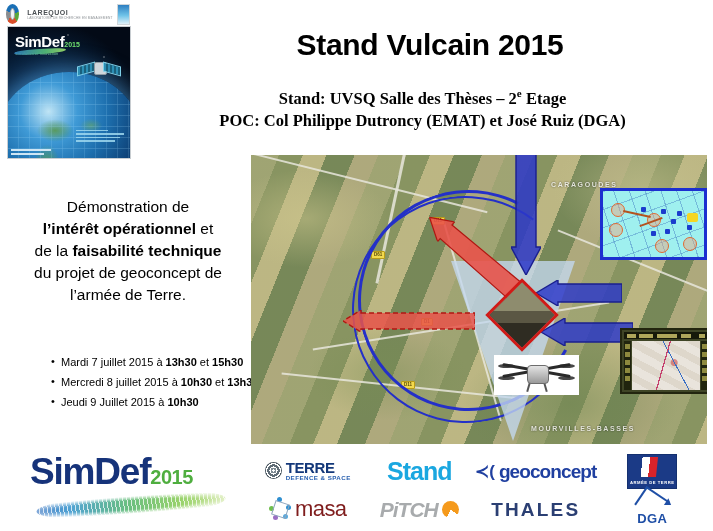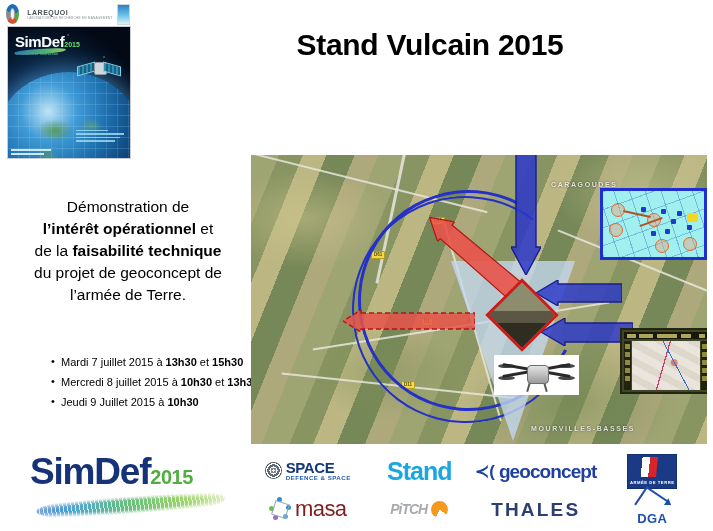--- a/index.html
+++ b/index.html
@@ -233,21 +233,21 @@
   .masa-mark{width:22px;height:22px;position:relative;}
   .masa-mark i{position:absolute;width:5px;height:5px;border-radius:50%;background:#2f8fd0;}
   .masa-mark i:nth-child(1){left:8px;top:-1px}
   .masa-mark i:nth-child(2){left:0;top:8px;background:#6fbf4c}
   .masa-mark i:nth-child(3){right:0;top:7px;background:#2f8fd0}
   .masa-mark i:nth-child(4){left:4px;bottom:0;background:#9b6fc4}
   .masa-mark i:nth-child(5){right:3px;bottom:1px;background:#59a9dd}
   .masa-mark:after{content:"";position:absolute;left:4px;top:4px;width:13px;height:13px;
        border:1.4px solid #8fa6bd;transform:rotate(18deg);}
   .masa-t{font-size:22px;color:#7f1d1d;letter-spacing:-.6px;}
-  .pitch-t{font-size:14px;font-weight:700;font-style:italic;color:#a8abad;letter-spacing:-1px;}
+  .pitch-t{font-size:21px;font-weight:700;font-style:italic;color:#a8abad;letter-spacing:-1px;}
   .pitch-mark{width:17px;height:17px;border-radius:50%;
        background:conic-gradient(from 205deg,#f59a1c 0 280deg,transparent 280deg 360deg);}
   .thales{font-size:19px;font-weight:700;color:#2b3f73;letter-spacing:2.2px;}
   .dga{position:relative;width:44px;height:34px;}
   .dga .arrow-m{position:absolute;left:8px;top:0;width:26px;height:20px;
        border-left:2px solid #1f4fa6;border-top:2px solid #1f4fa6;transform:rotate(34deg);}
   .dga .arrow-m:after{content:"";position:absolute;right:-3px;top:-4px;
        border-left:6px solid #1f4fa6;border-top:4px solid transparent;border-bottom:4px solid transparent;}
   .dga b{position:absolute;left:0;right:0;bottom:0;text-align:center;
        font-size:13px;font-weight:700;color:#1f4fa6;letter-spacing:.4px;}
@@ -293,20 +293,24 @@
         <i></i>
     </div>
     <div class="poster-url">
         <i></i>
         <i></i>
       </div>
   </div>
 
   <div class="title">Stand Vulcain 2015</div>
 
+  <div class="subtitle">
+    <div><span>Stand: UVSQ Salle des Thèses – 2</span><sup>e</sup><span> Etage</span></div>
+    <div>POC: Col Philippe Dutroncy (EMAT) et José Ruiz (DGA)</div>
+  </div>
 
   <div class="blurb">
     <span>Démonstration de</span><br>
     <b>l’intérêt opérationnel</b><span> et</span><br>
     <span>de la </span><b>faisabilité technique</b><br>
     <span>du projet de geoconcept de</span><br>
     <span>l’armée de Terre.</span>
   </div>
 
   <ul class="bullets">
@@ -416,21 +420,21 @@
   <div class="simdef">
     <span class="word">SimDef</span><span class="yr">2015</span>
     <div class="wave"></div>
   </div>
 
   <div class="partners">
 
     <div class="plogo">
       <span class="airbus-mark"></span>
       <span class="airbus-t">
-        <b>SPACE</b>
+        <b>TERRE</b>
         <small>DEFENCE &amp; SPACE</small>
       </span>
     </div>
 
     <div class="plogo">
       <span class="gavap">Stand</span>
     </div>
 
     <div class="plogo">
       <span class="geo-mark">≺(</span>

